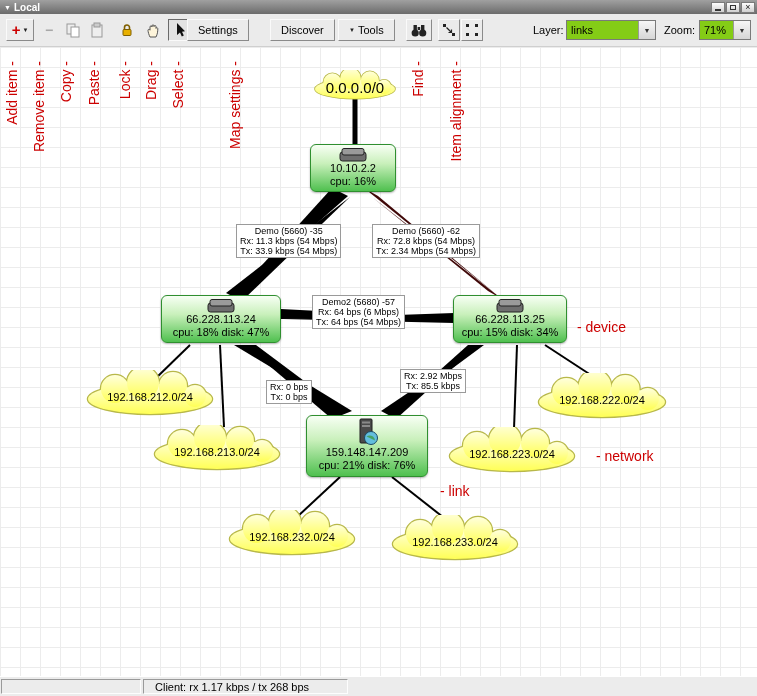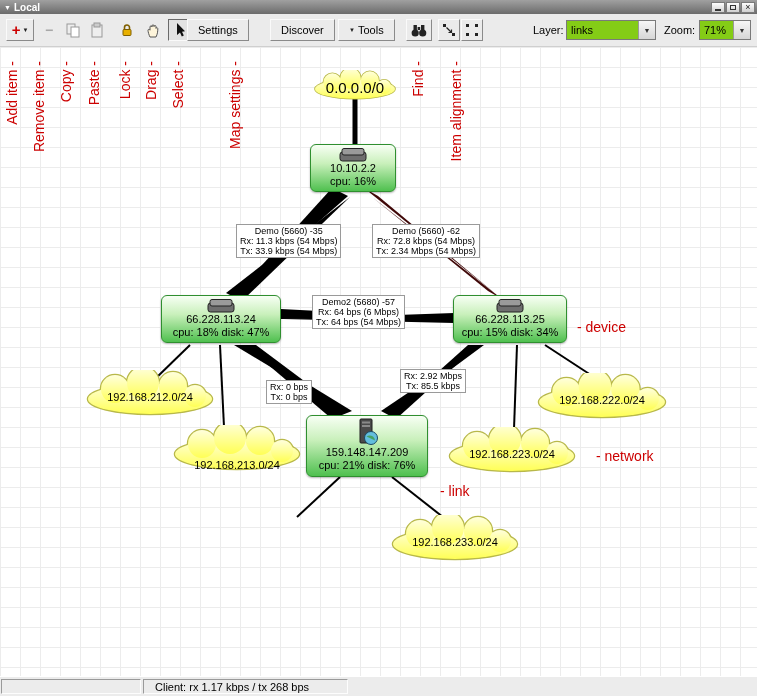--- a/index.html
+++ b/index.html
@@ -233,37 +233,43 @@
         <use href="#cloudShape"></use>
       </svg>
     <span class="lbl">0.0.0.0/0</span>
   </div>
   <div class="cloud" style="left:85px;top:323px;width:130px;height:46px;">
     <svg class="shape" viewBox="0 0 130 46" preserveAspectRatio="none">
         <use href="#cloudShape"></use>
       </svg>
     <span class="lbl">192.168.212.0/24</span>
   </div>
-  <div class="cloud" style="left:172px;top:378px;width:130px;height:46px;align-items:flex-end;">
+  <div class="cloud" style="left:152px;top:378px;width:130px;height:46px;">
     <svg class="shape" viewBox="0 0 130 46" preserveAspectRatio="none">
         <use href="#cloudShape"></use>
       </svg>
     <span class="lbl">192.168.213.0/24</span>
   </div>
   <div class="cloud" style="left:536px;top:326px;width:132px;height:46px;">
     <svg class="shape" viewBox="0 0 130 46" preserveAspectRatio="none">
         <use href="#cloudShape"></use>
       </svg>
     <span class="lbl">192.168.222.0/24</span>
   </div>
   <div class="cloud" style="left:447px;top:380px;width:130px;height:46px;">
     <svg class="shape" viewBox="0 0 130 46" preserveAspectRatio="none">
         <use href="#cloudShape"></use>
       </svg>
     <span class="lbl">192.168.223.0/24</span>
+  </div>
+  <div class="cloud" style="left:227px;top:463px;width:130px;height:46px;">
+    <svg class="shape" viewBox="0 0 130 46" preserveAspectRatio="none">
+        <use href="#cloudShape"></use>
+      </svg>
+    <span class="lbl">192.168.232.0/24</span>
   </div>
   <div class="cloud" style="left:390px;top:468px;width:130px;height:46px;">
     <svg class="shape" viewBox="0 0 130 46" preserveAspectRatio="none">
         <use href="#cloudShape"></use>
       </svg>
     <span class="lbl">192.168.233.0/24</span>
   </div>
 
   <div class="device" style="left:310px;top:97px;width:86px;">
     <svg width="28" height="15">

